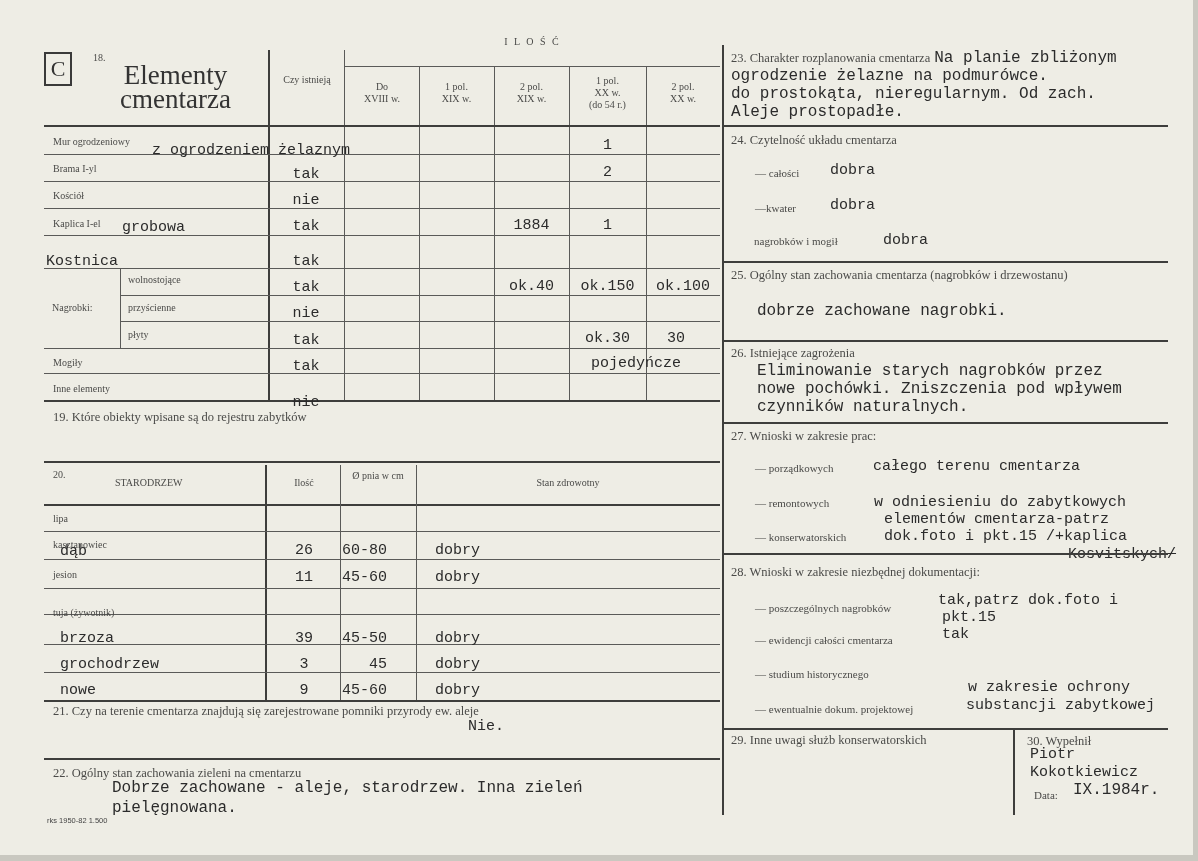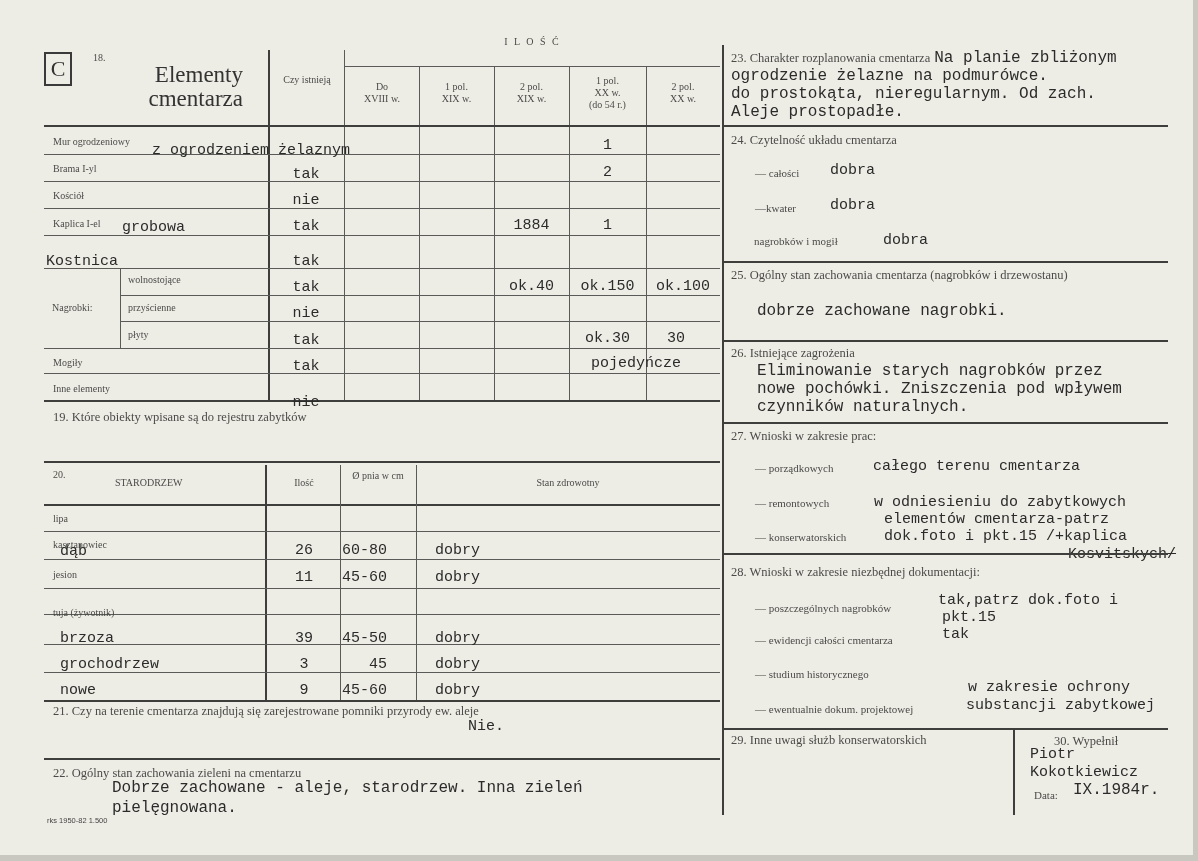--- a/index.html
+++ b/index.html
@@ -18,21 +18,21 @@
   .hl.thick { border-top: 2px solid #3e3e3c; }
   .vl { position: absolute; width: 0; border-left: 1px solid #5a5a58; }
   .vl.thick { border-left: 2px solid #3e3e3c; }
   .small { font-size: 10px; }
   .lbl { font-size: 11px; }
   .lbl12 { font-size: 12.5px; }
   .tw15 { font-size: 15px; }
   .tw16 { font-size: 16px; }
   .center { text-align: center; }
   .badge-c { position:absolute; left:44px; top:52px; width:24px; height:30px; border:2px solid #3a3a3a; font-size:22px; text-align:center; line-height:30px; font-family:"Liberation Serif", serif; color:#333; }
-  .title { font-size: 23px; line-height: 24px; color: #333; text-align:right; }
+  .title { font-size: 27px; line-height: 24px; color: #333; text-align:center; }
   .strike { text-decoration: line-through; }
   .right-border { position:absolute; left:1193px; top:0; width:5px; height:861px; background:#c9c8c0; }
   .bottom-border { position:absolute; left:0; top:855px; width:1198px; height:6px; background:#c9c8c0; }
 </style>
 </head>
 <body>
 
 <div class="page">
 
   <div class="badge-c">C</div>
@@ -237,21 +237,21 @@
   <div class="abs ser lbl" style="left:755px;top:634px;">— ewidencji całości cmentarza</div>
   <div class="abs tw tw15" style="left:942px;top:626px;">tak</div>
   <div class="abs ser lbl" style="left:755px;top:668px;">— studium historycznego</div>
   <div class="abs tw tw15" style="left:968px;top:679px;">w zakresie ochrony</div>
   <div class="abs ser lbl" style="left:755px;top:703px;">— ewentualnie dokum. projektowej</div>
   <div class="abs tw tw15" style="left:966px;top:697px;">substancji zabytkowej</div>
   <div class="hl thick" style="left:722px;top:728px;width:446px;"></div>
 
   <div class="abs ser lbl12" style="left:731px;top:733px;">29. Inne uwagi służb konserwatorskich</div>
   <div class="vl thick" style="left:1013px;top:728px;height:87px;"></div>
-  <div class="abs ser lbl12" style="left:1054px;top:734px;">30. Wypełnił</div>
+  <div class="abs ser lbl12" style="left:1027px;top:734px;">30. Wypełnił</div>
   <div class="abs tw tw15" style="left:1030px;top:746px;">Piotr</div>
   <div class="abs tw tw15" style="left:1030px;top:764px;">Kokotkiewicz</div>
   <div class="abs ser lbl" style="left:1034px;top:789px;">Data:</div>
   <div class="abs tw tw16" style="left:1073px;top:781px;">IX.1984r.</div>
 
   <div class="right-border"></div>
   <div class="bottom-border"></div>
 </div>
 
 </body></html>

